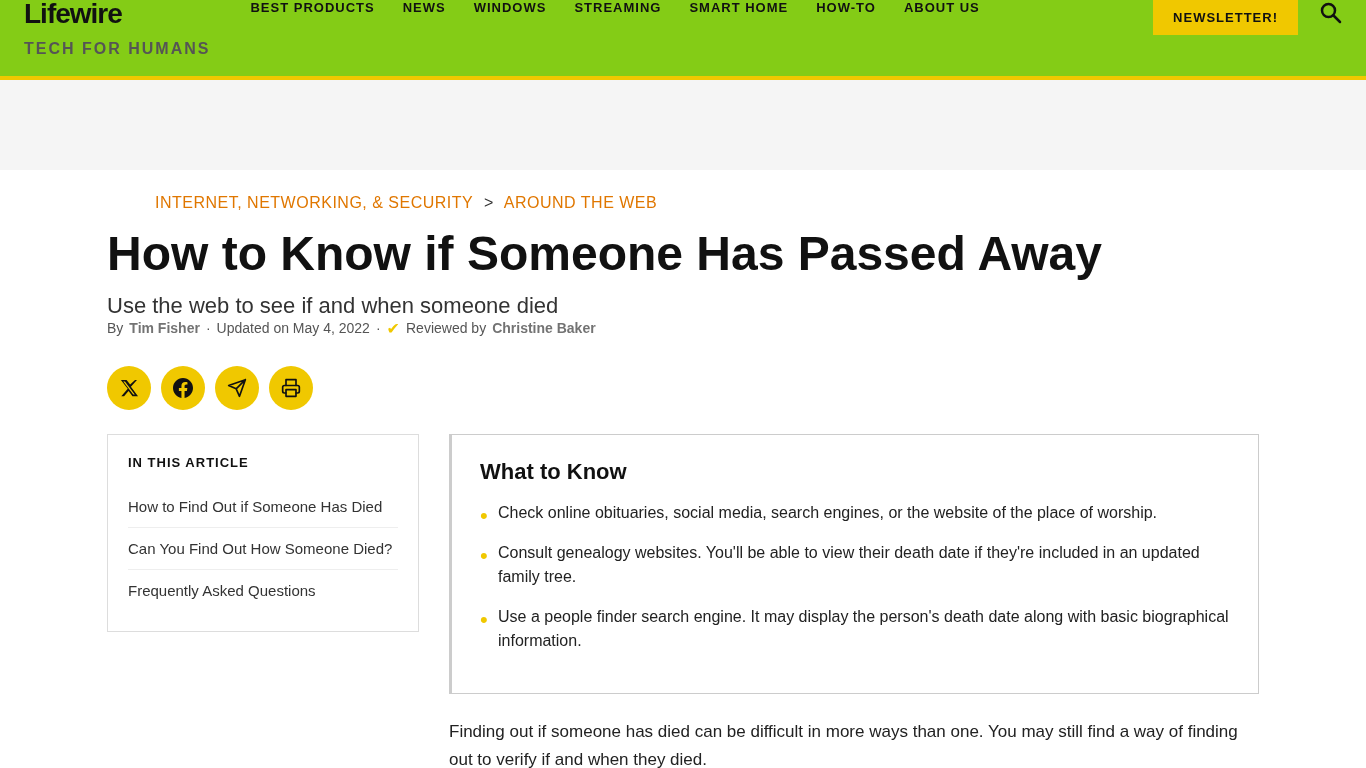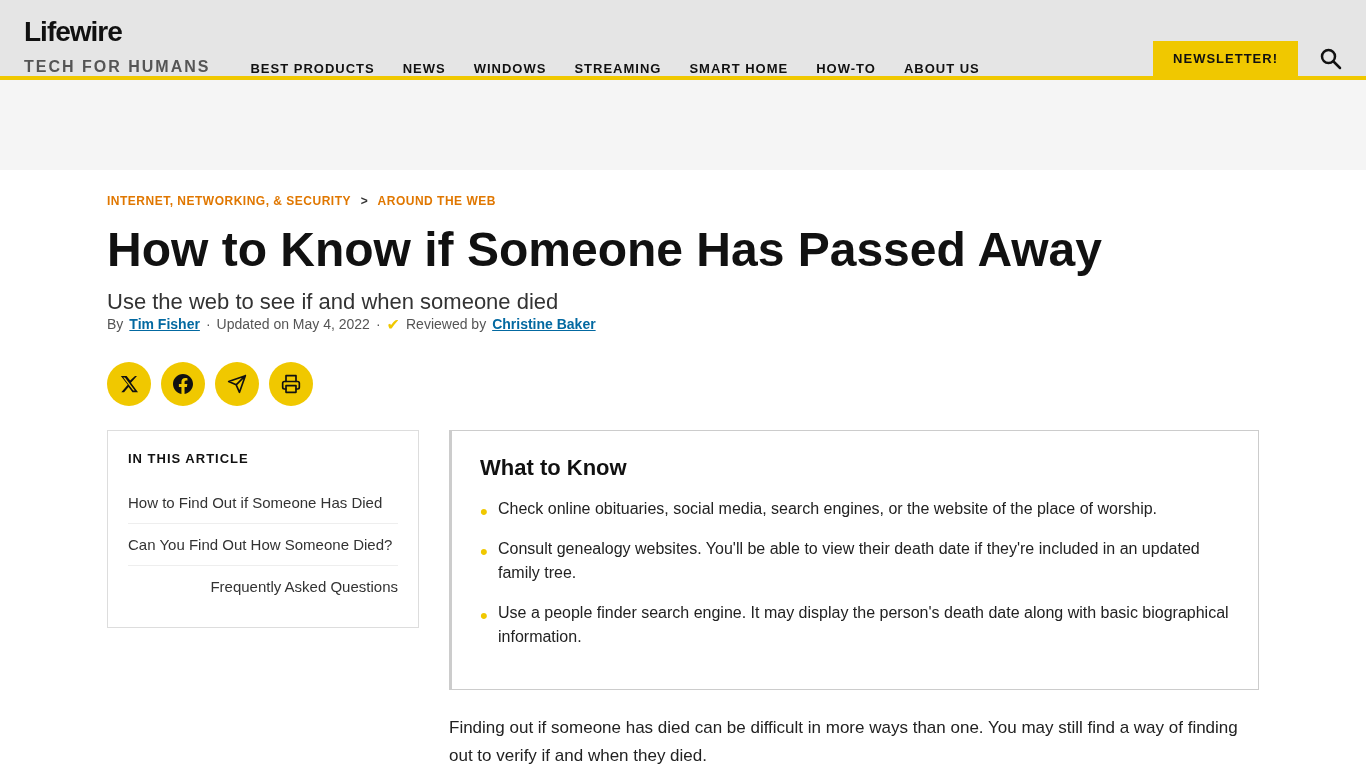--- a/index.html
+++ b/index.html
@@ -1,24 +1,24 @@
 <!DOCTYPE html>
 <html><head>
   <meta charset="utf-8">
   <style>
     * { margin: 0; padding: 0; box-sizing: border-box; }
     body { font-family: 'Georgia', serif; background: #fff; color: #111; }
 
     
     .header {
       display: flex;
-      align-items: flex-end;
+      align-items: flex-start;
       padding: 0 24px;
       height: 80px;
-      background: #e5e5e5;
+      background: #84cc16;
       border-bottom: 4px solid #f0c800;
       position: relative;
     }
     .logo-area {
       display: flex;
       flex-direction: column;
       margin-right: 40px;
       min-width: 140px;
     }
     .logo-text {
@@ -82,26 +82,27 @@
 
     
     .main-layout {
       max-width: 1200px;
       margin: 0 auto;
       padding: 24px 24px 0;
     }
 
     
     .breadcrumb {
-      font-size: 12px;
-      font-family: Arial, sans-serif;
-      font-weight: 700;
+      font-size: 16px;
+      font-family: Arial, sans-serif;
+      font-weight: 400;
       letter-spacing: 0.5px;
       margin-bottom: 16px;
       color: #e07700;
+      margin-left: 48px;
     }
     .breadcrumb a {
       color: #e07700;
       text-decoration: none;
     }
     .breadcrumb span {
       color: #333;
       margin: 0 6px;
     }
 
@@ -123,23 +124,22 @@
     .article-meta {
       font-size: 14px;
       color: #555;
       font-family: Arial, sans-serif;
       margin-bottom: 28px;
       display: flex;
       align-items: center;
       gap: 6px;
     }
     .article-meta a {
-      color: #0369a1;
-      font-weight: 700;
-      text-decoration: underline;
+      color: #737373;
+      font-weight: 700;
     }
     .reviewed-check {
       color: #f0c800;
       font-size: 16px;
     }
 
     
     .share-buttons {
       display: flex;
       gap: 10px;
@@ -195,21 +195,20 @@
       font-family: Arial, sans-serif;
       padding: 10px 0;
       border-bottom: 1px solid #eee;
       cursor: pointer;
       text-decoration: none;
       display: block;
       line-height: 1.4;
     }
     .toc-item:last-child {
       border-bottom: none;
-      text-align: right;
     }
 
     
     .article-content {
       flex: 1;
     }
     .what-to-know-box {
       border: 1px solid #ccc;
       border-left: 3px solid #ccc;
       padding: 24px 28px;

